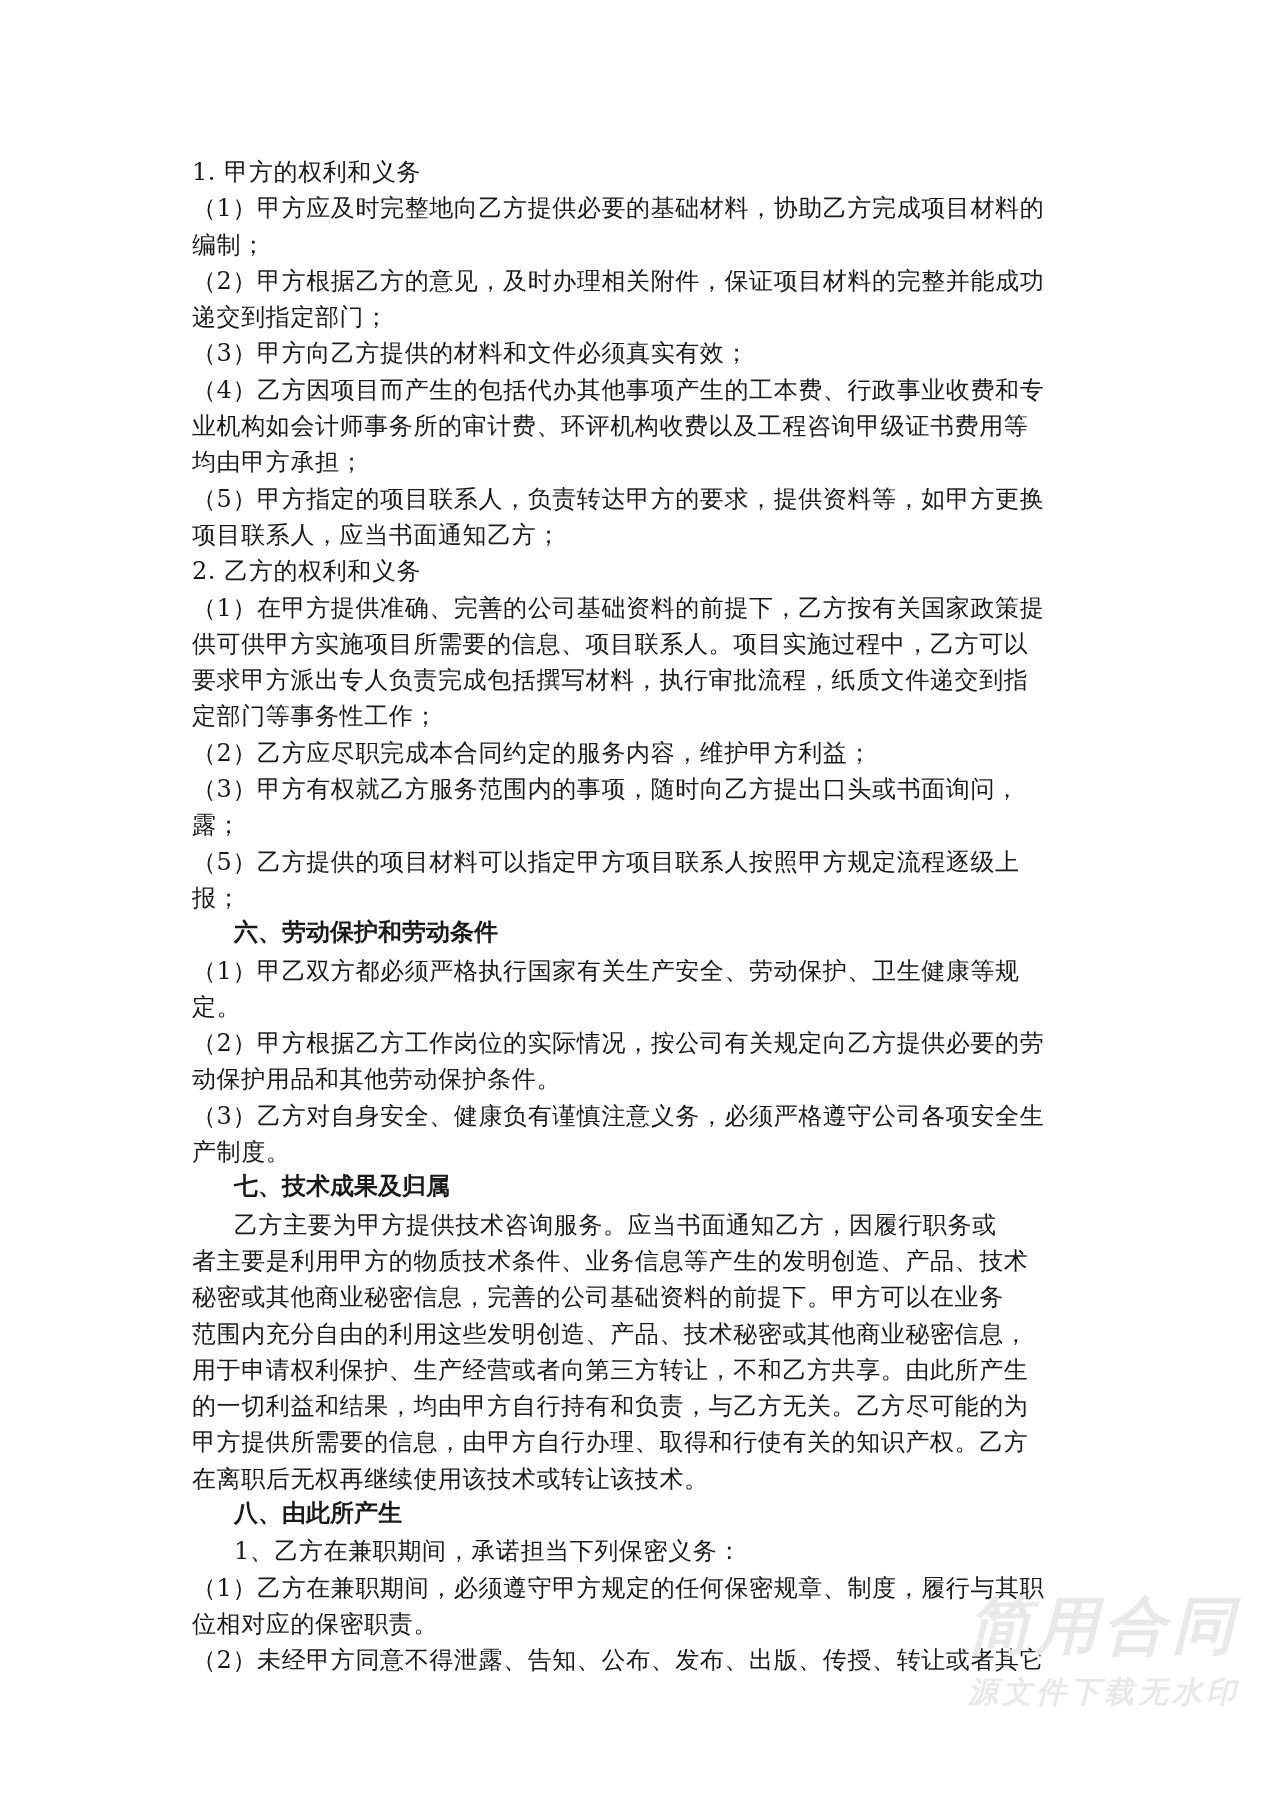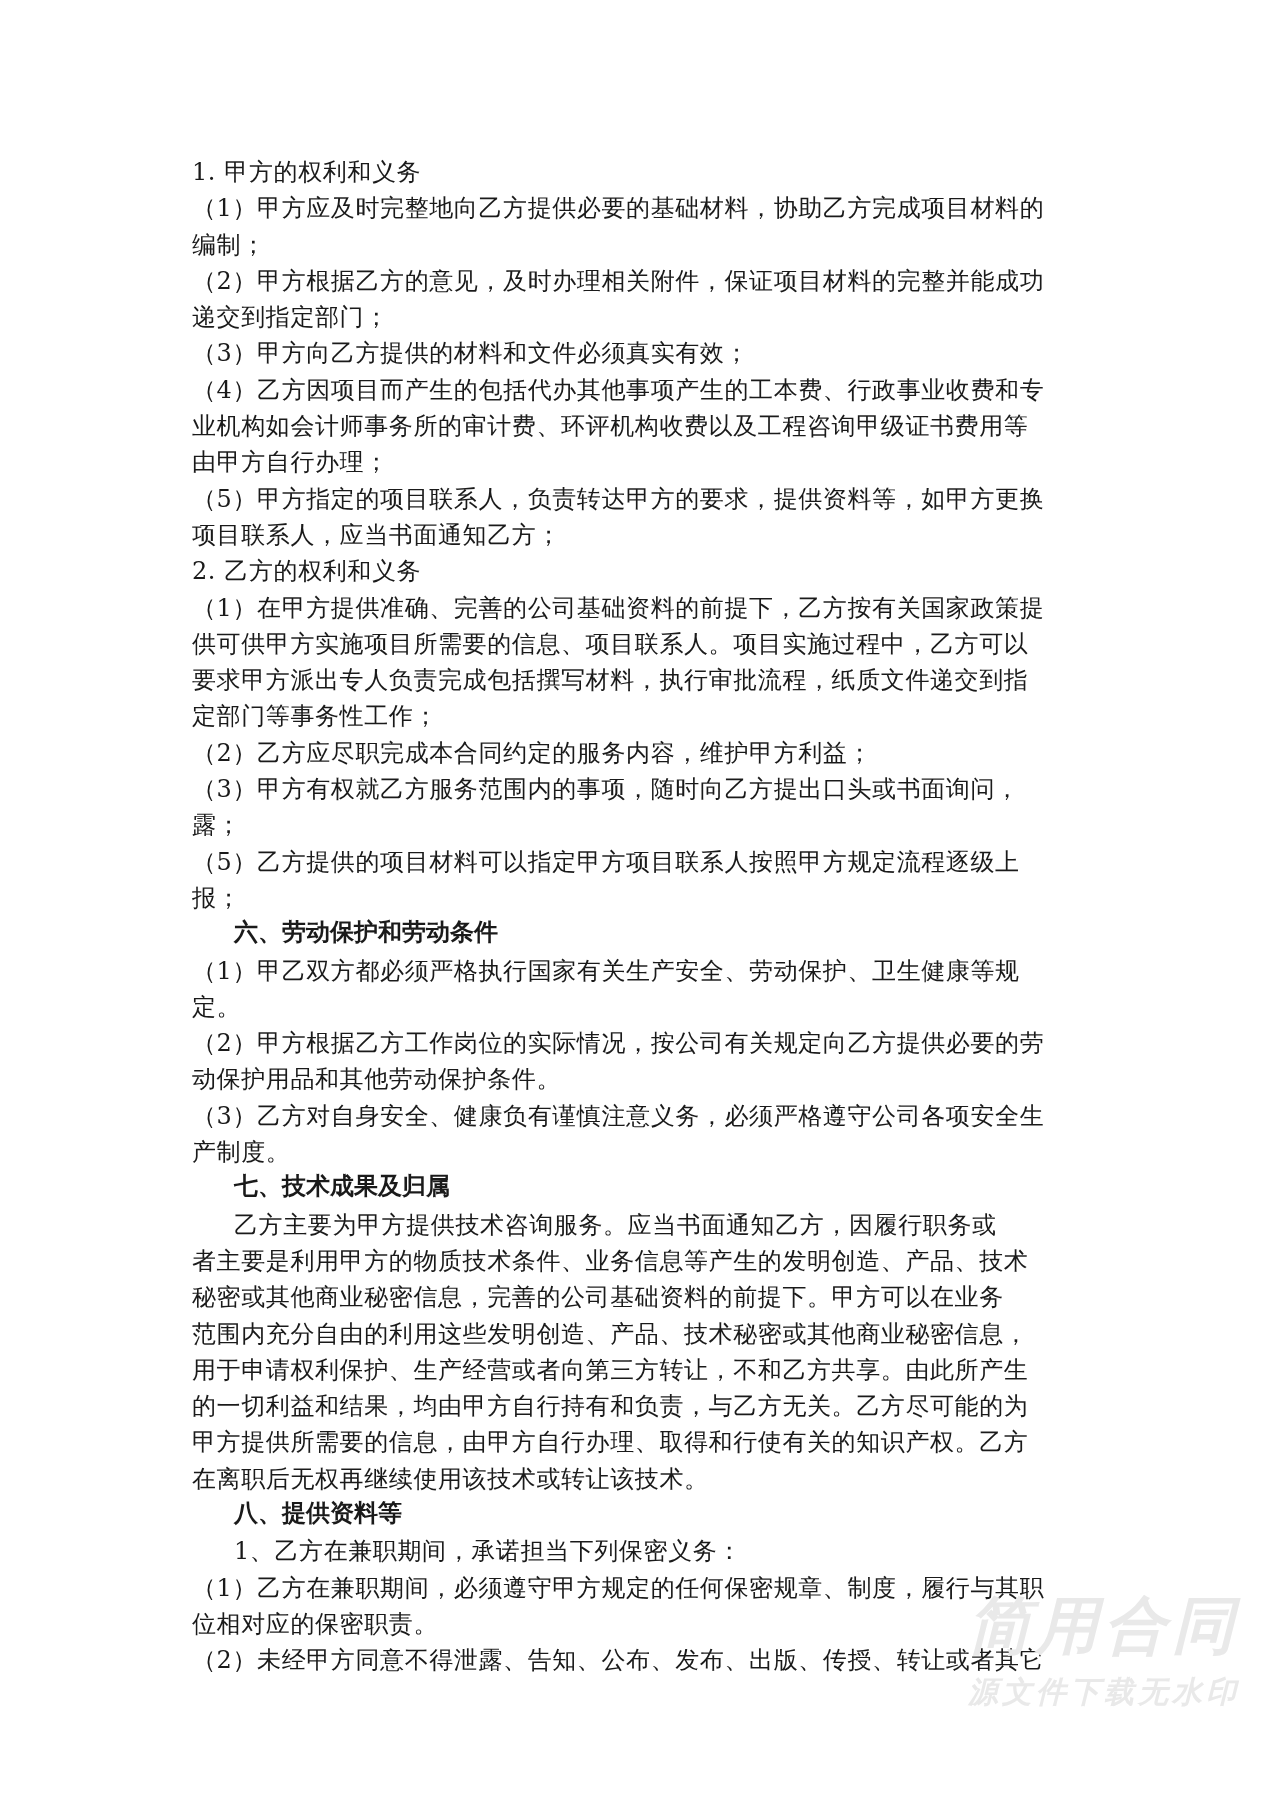--- a/index.html
+++ b/index.html
@@ -34,21 +34,21 @@
 <div class="page">
   <div class="content" id="content">
       <div class="line">1. 甲方的权利和义务</div>
       <div class="line">（1）甲方应及时完整地向乙方提供必要的基础材料，协助乙方完成项目材料的</div>
       <div class="line">编制；</div>
       <div class="line">（2）甲方根据乙方的意见，及时办理相关附件，保证项目材料的完整并能成功</div>
       <div class="line">递交到指定部门；</div>
       <div class="line">（3）甲方向乙方提供的材料和文件必须真实有效；</div>
       <div class="line">（4）乙方因项目而产生的包括代办其他事项产生的工本费、行政事业收费和专</div>
       <div class="line">业机构如会计师事务所的审计费、环评机构收费以及工程咨询甲级证书费用等</div>
-      <div class="line">由甲方自行办理；</div>
+      <div class="line">均由甲方承担；</div>
       <div class="line">（5）甲方指定的项目联系人，负责转达甲方的要求，提供资料等，如甲方更换</div>
       <div class="line">项目联系人，应当书面通知乙方；</div>
       <div class="line">2. 乙方的权利和义务</div>
       <div class="line">（1）在甲方提供准确、完善的公司基础资料的前提下，乙方按有关国家政策提</div>
       <div class="line">供可供甲方实施项目所需要的信息、项目联系人。项目实施过程中，乙方可以</div>
       <div class="line">要求甲方派出专人负责完成包括撰写材料，执行审批流程，纸质文件递交到指</div>
       <div class="line">定部门等事务性工作；</div>
       <div class="line">（2）乙方应尽职完成本合同约定的服务内容，维护甲方利益；</div>
       <div class="line">（3）甲方有权就乙方服务范围内的事项，随时向乙方提出口头或书面询问，</div>
       <div class="line">露；</div>
@@ -63,21 +63,21 @@
       <div class="line">产制度。</div>
       <div class="line heading">七、技术成果及归属</div>
       <div class="line indent">乙方主要为甲方提供技术咨询服务。应当书面通知乙方，因履行职务或</div>
       <div class="line">者主要是利用甲方的物质技术条件、业务信息等产生的发明创造、产品、技术</div>
       <div class="line">秘密或其他商业秘密信息，完善的公司基础资料的前提下。甲方可以在业务</div>
       <div class="line">范围内充分自由的利用这些发明创造、产品、技术秘密或其他商业秘密信息，</div>
       <div class="line">用于申请权利保护、生产经营或者向第三方转让，不和乙方共享。由此所产生</div>
       <div class="line">的一切利益和结果，均由甲方自行持有和负责，与乙方无关。乙方尽可能的为</div>
       <div class="line">甲方提供所需要的信息，由甲方自行办理、取得和行使有关的知识产权。乙方</div>
       <div class="line">在离职后无权再继续使用该技术或转让该技术。</div>
-      <div class="line heading">八、提供资料等</div>
+      <div class="line heading">八、由此所产生</div>
       <div class="line indent">1、乙方在兼职期间，承诺担当下列保密义务：</div>
       <div class="line">（1）乙方在兼职期间，必须遵守甲方规定的任何保密规章、制度，履行与其职</div>
       <div class="line">位相对应的保密职责。</div>
       <div class="line">（2）未经甲方同意不得泄露、告知、公布、发布、出版、传授、转让或者其它</div>
     </div>
   <div class="watermark">
     <div class="wm-main">简用合同</div>
     <div class="wm-sub">源文件下载无水印</div>
   </div>
 </div>

